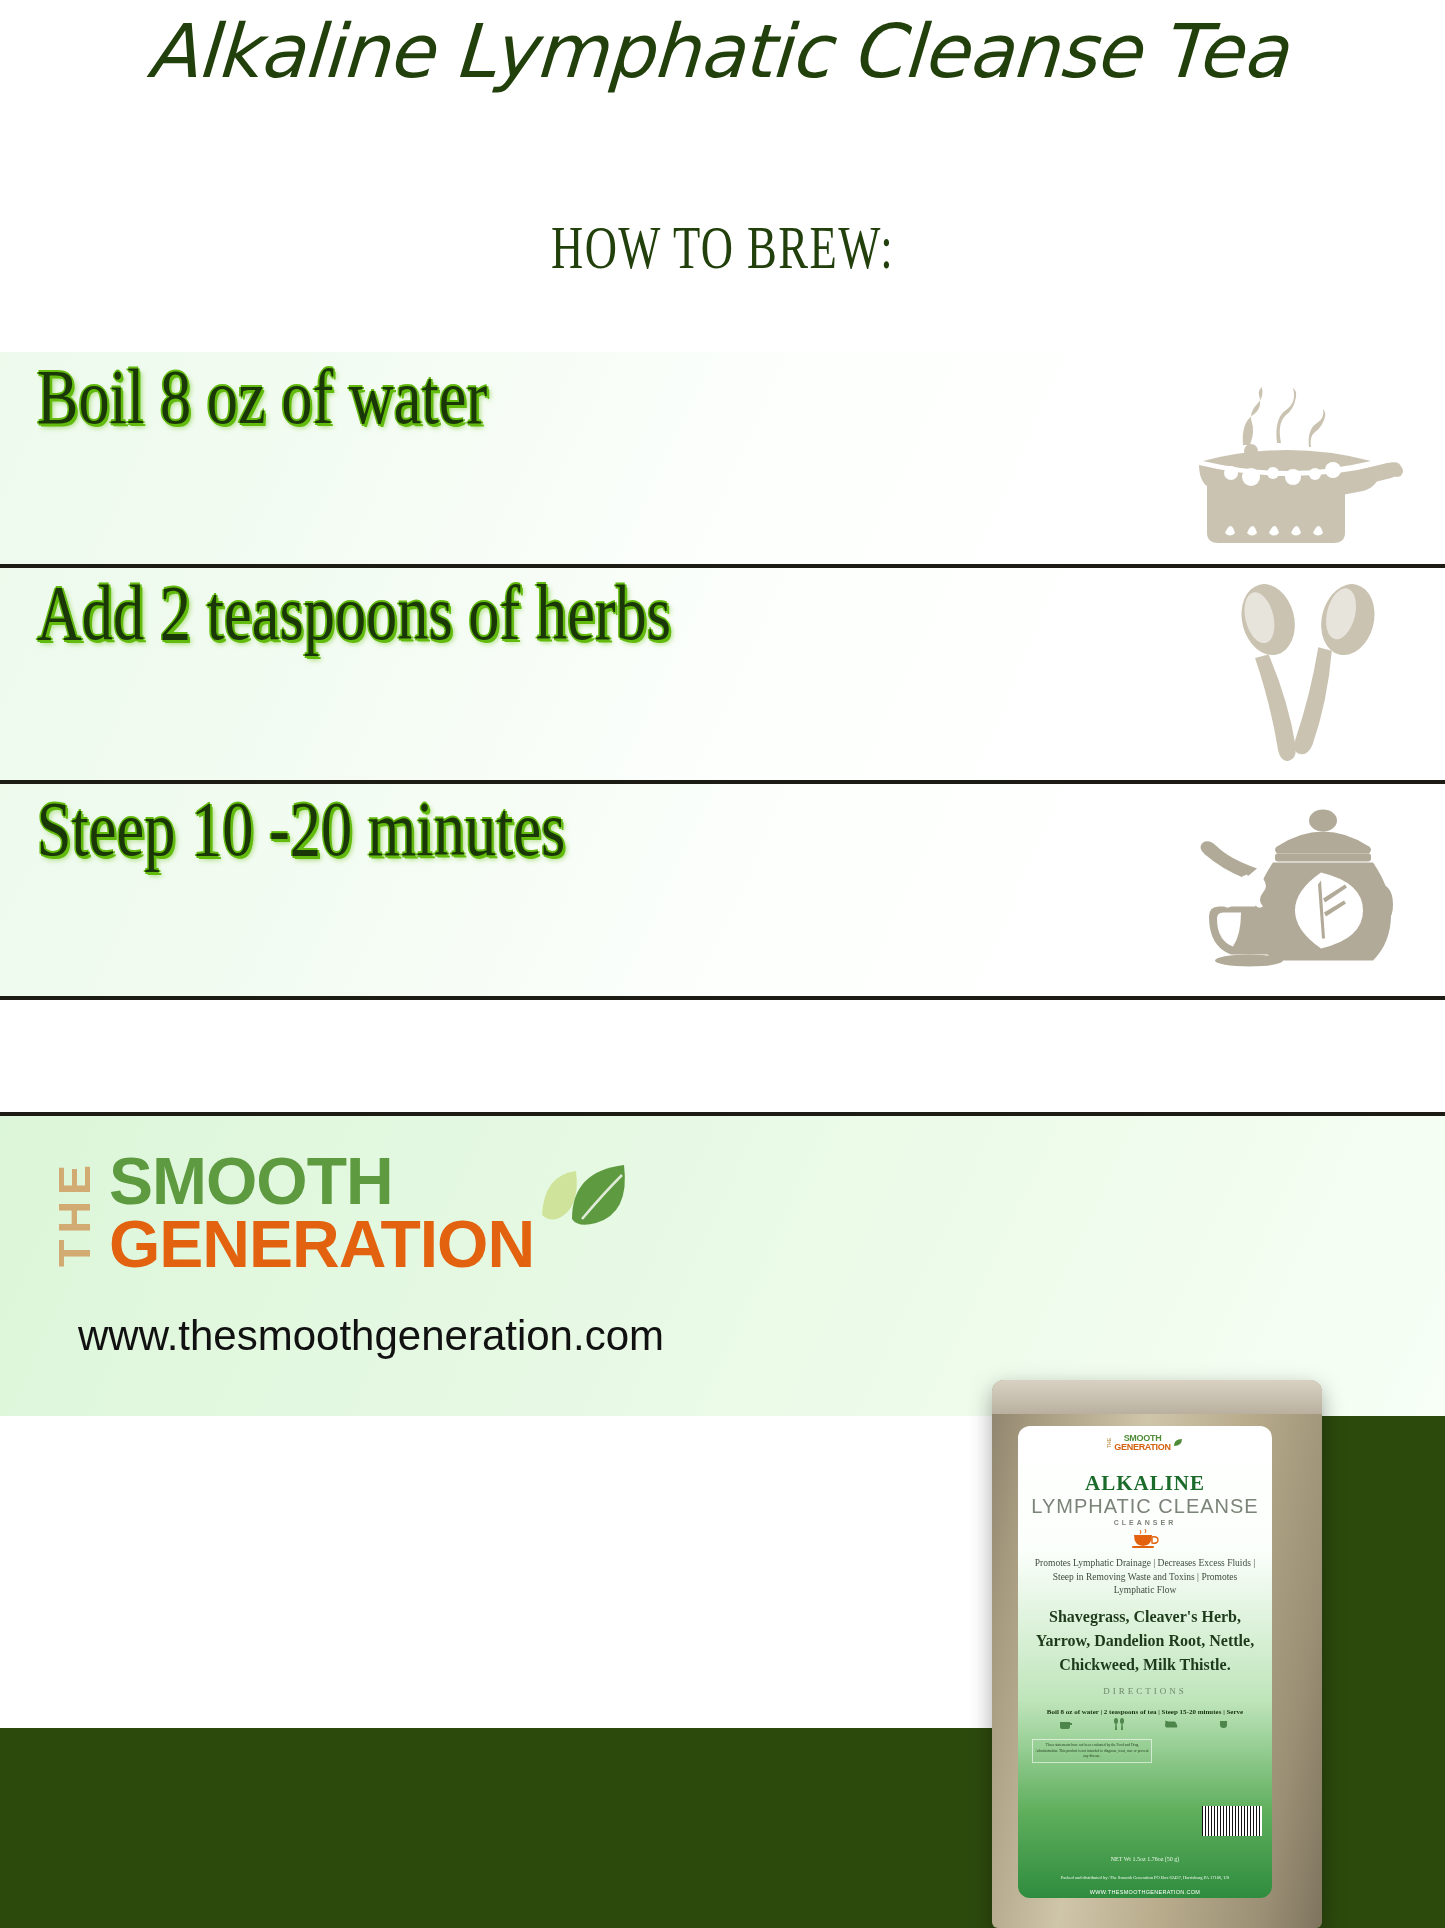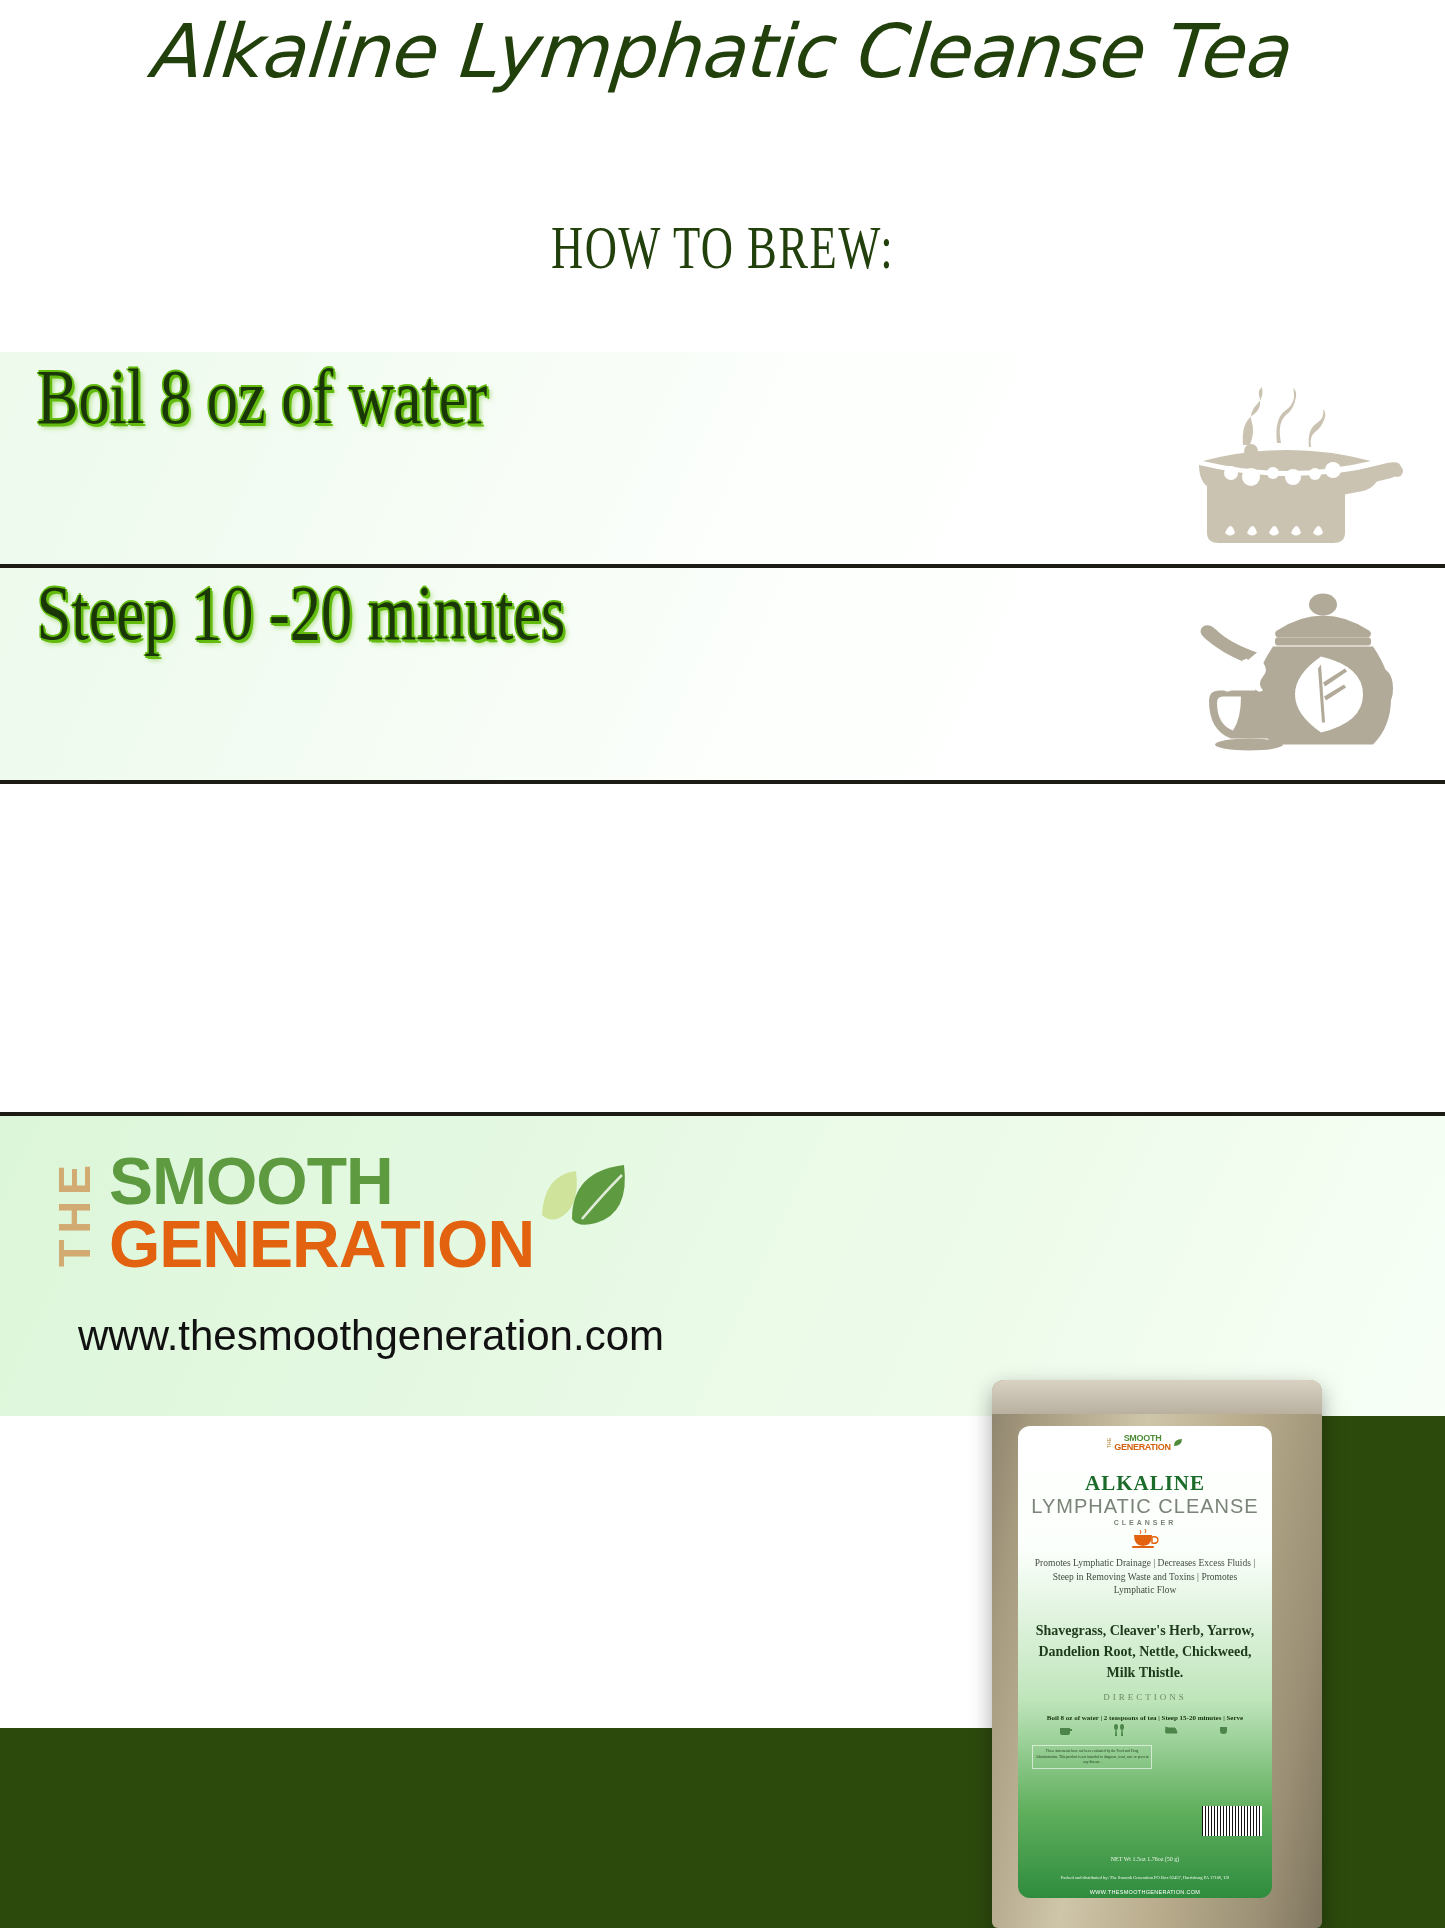--- a/index.html
+++ b/index.html
@@ -137,21 +137,21 @@
   }
   .lbl-brandrow{ display:flex; justify-content:center; align-items:center; gap:2px; margin-bottom:3px;}
   .lbl-brand-the{ font-family:"Liberation Sans",sans-serif; font-size:5px; font-weight:700; color:#c8a76e; writing-mode:vertical-rl; transform:rotate(180deg); line-height:1; }
   .lbl-brand-sm{ font-family:"Liberation Sans",sans-serif; font-size:9px; font-weight:700; color:#4f8b38; line-height:1.05; letter-spacing:-.3px;}
   .lbl-brand-gn{ font-family:"Liberation Sans",sans-serif; font-size:9px; font-weight:700; color:#d4600e; line-height:1.05; letter-spacing:-.3px;}
   .lbl-alkaline{ font-family:"Liberation Serif",serif; font-weight:700; font-size:21px; color:#1b6b2a; letter-spacing:1px; margin-top:18px;}
   .lbl-lc{ font-family:Liberation Sans, sans-serif; font-size:20px; color:#7b8478; letter-spacing:1px; line-height:1.05; }
   .lbl-cleanser{ font-family:"Liberation Sans",sans-serif; font-weight:700; font-size:7px; letter-spacing:3px; color:#7b8478; margin-top:2px;}
   .lbl-cupicon{ margin:3px 0 4px; }
   .lbl-desc{ font-family:"Liberation Serif",serif; font-size:9.5px; color:#3e4a3c; line-height:1.45; padding:0 8px;}
-  .lbl-ings{ font-family:"Liberation Serif",serif; font-weight:700; font-size:14px; color:#1d3a1a; line-height:1.5; margin-top:22px; padding:0 4px;text-align:center;}
+  .lbl-ings{ font-family:"Liberation Serif",serif; font-weight:700; font-size:16px; color:#1d3a1a; line-height:1.5; margin-top:7px; padding:0 4px;text-align:center;}
   .lbl-dirhead{ font-family:"Liberation Serif",serif; font-size:9px; letter-spacing:3px; color:#6e8a68; margin-top:9px;}
   .lbl-dirline{ font-family:"Liberation Serif",serif; font-weight:700; font-size:7px; color:#17320f; margin-top:12px;}
   .lbl-diricons{ display:flex; justify-content:space-around; padding:0 14px; margin-top:2px; opacity:.75;}
   .lbl-disclaim{ margin-top:9px; margin-left:6px; width:120px; border:1px solid rgba(255,255,255,.6); font-size:3.6px; color:#24421f; line-height:1.5; text-align:center; padding:3px 2px;}
   .lbl-barcode{ position:absolute; right:10px; bottom:62px; width:60px; height:30px;
      background:repeating-linear-gradient(90deg,#111 0 1.5px,#fff 1.5px 3px); }
   .lbl-netwt{ position:absolute; left:0; right:0; bottom:36px; font-size:6px; color:#e8f5e6;}
   .lbl-addr{ position:absolute; left:0; right:0; bottom:16px; font-size:4.5px; color:#f0faee; line-height:1.5;}
   .lbl-url{ position:absolute; left:0; right:0; bottom:3px; font-family:"Liberation Sans",sans-serif; font-size:5.5px; letter-spacing:.3px; color:#ffffff;}
 </style>
@@ -191,20 +191,45 @@
           <path d="M52 160 q6 -14 10 0 q-5 5 -10 0z"></path>
           <path d="M74 160 q6 -14 10 0 q-5 5 -10 0z"></path>
           <path d="M96 160 q6 -14 10 0 q-5 5 -10 0z"></path>
           <path d="M118 160 q6 -14 10 0 q-5 5 -10 0z"></path>
           <path d="M140 160 q6 -14 10 0 q-5 5 -10 0z"></path>
         </g>
       </svg>
     </div>
   </div>
 
+  <div class="row">
+    <div class="row-label">Add 2 teaspoons of  herbs</div>
+    <div class="row-icon">
+      <svg width="200" height="190" viewBox="0 0 200 190">
+        <g fill="#cbc3b2">
+          <g transform="rotate(-14 70 60)">
+            <ellipse cx="70" cy="40" rx="26" ry="36"></ellipse>
+            <path d="M62 74 q8 50 4 96 q-2 12 -10 12 q-8 0 -8 -12 q4 -48 0 -96z"></path>
+          </g>
+          <g transform="rotate(14 140 60)">
+            <ellipse cx="140" cy="40" rx="26" ry="36"></ellipse>
+            <path d="M132 74 q8 50 4 96 q-2 12 -10 12 q-8 0 -8 -12 q4 -48 0 -96z"></path>
+          </g>
+        </g>
+        <g fill="#ffffff" opacity=".55">
+          <g transform="rotate(-14 70 60)">
+              <ellipse cx="62" cy="36" rx="14" ry="26"></ellipse>
+            </g>
+          <g transform="rotate(14 140 60)">
+              <ellipse cx="132" cy="36" rx="14" ry="26"></ellipse>
+            </g>
+        </g>
+      </svg>
+    </div>
+  </div>
 
   <div class="row">
     <div class="row-label">Steep 10 -20 minutes</div>
     <div class="row-icon">
       <svg width="230" height="175" viewBox="0 0 230 175">
         <g fill="#b2aa98">
           <ellipse cx="150" cy="18" rx="14" ry="11"></ellipse>
           <path d="M104 44 q46 -30 92 0 q4 3 0 7 l-92 0 q-4 -4 0 -7z"></path>
           <rect x="102" y="51" width="96" height="8" rx="3"></rect>
           <path d="M100 60 l100 0 q18 26 18 52 q0 28 -18 46 l-100 0 q-18 -18 -18 -46 q0 -26 18 -52z"></path>

